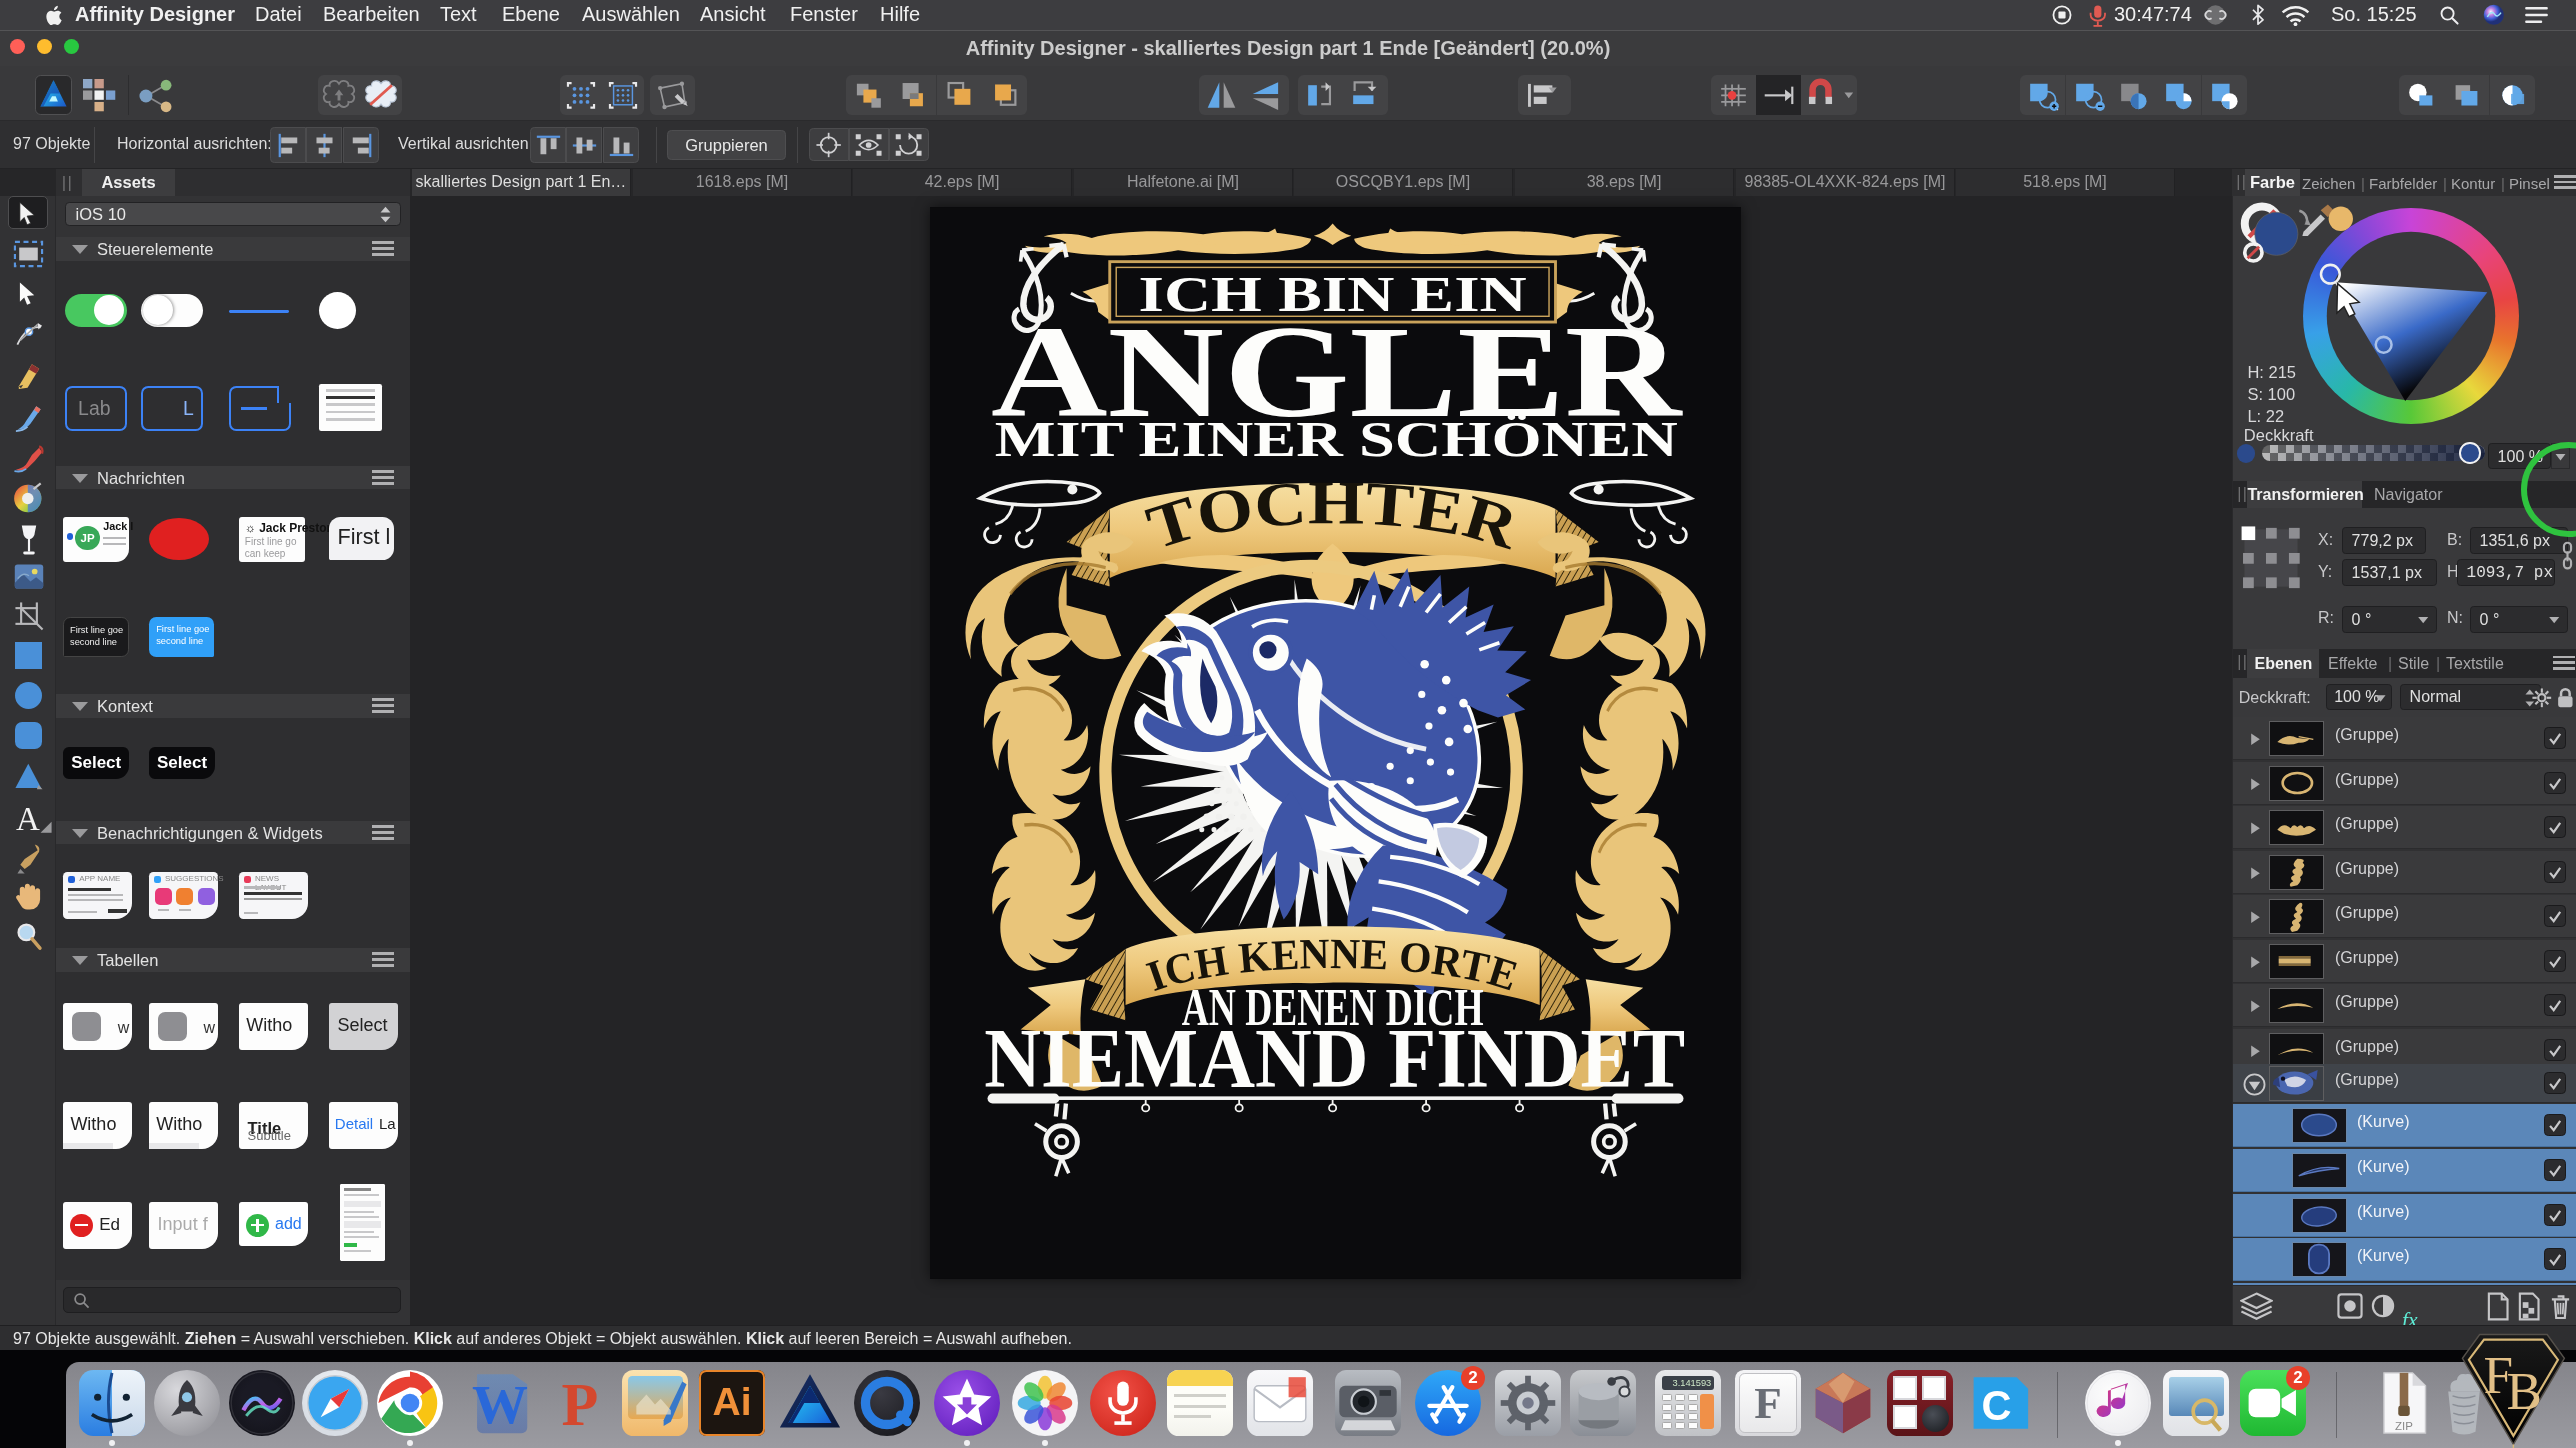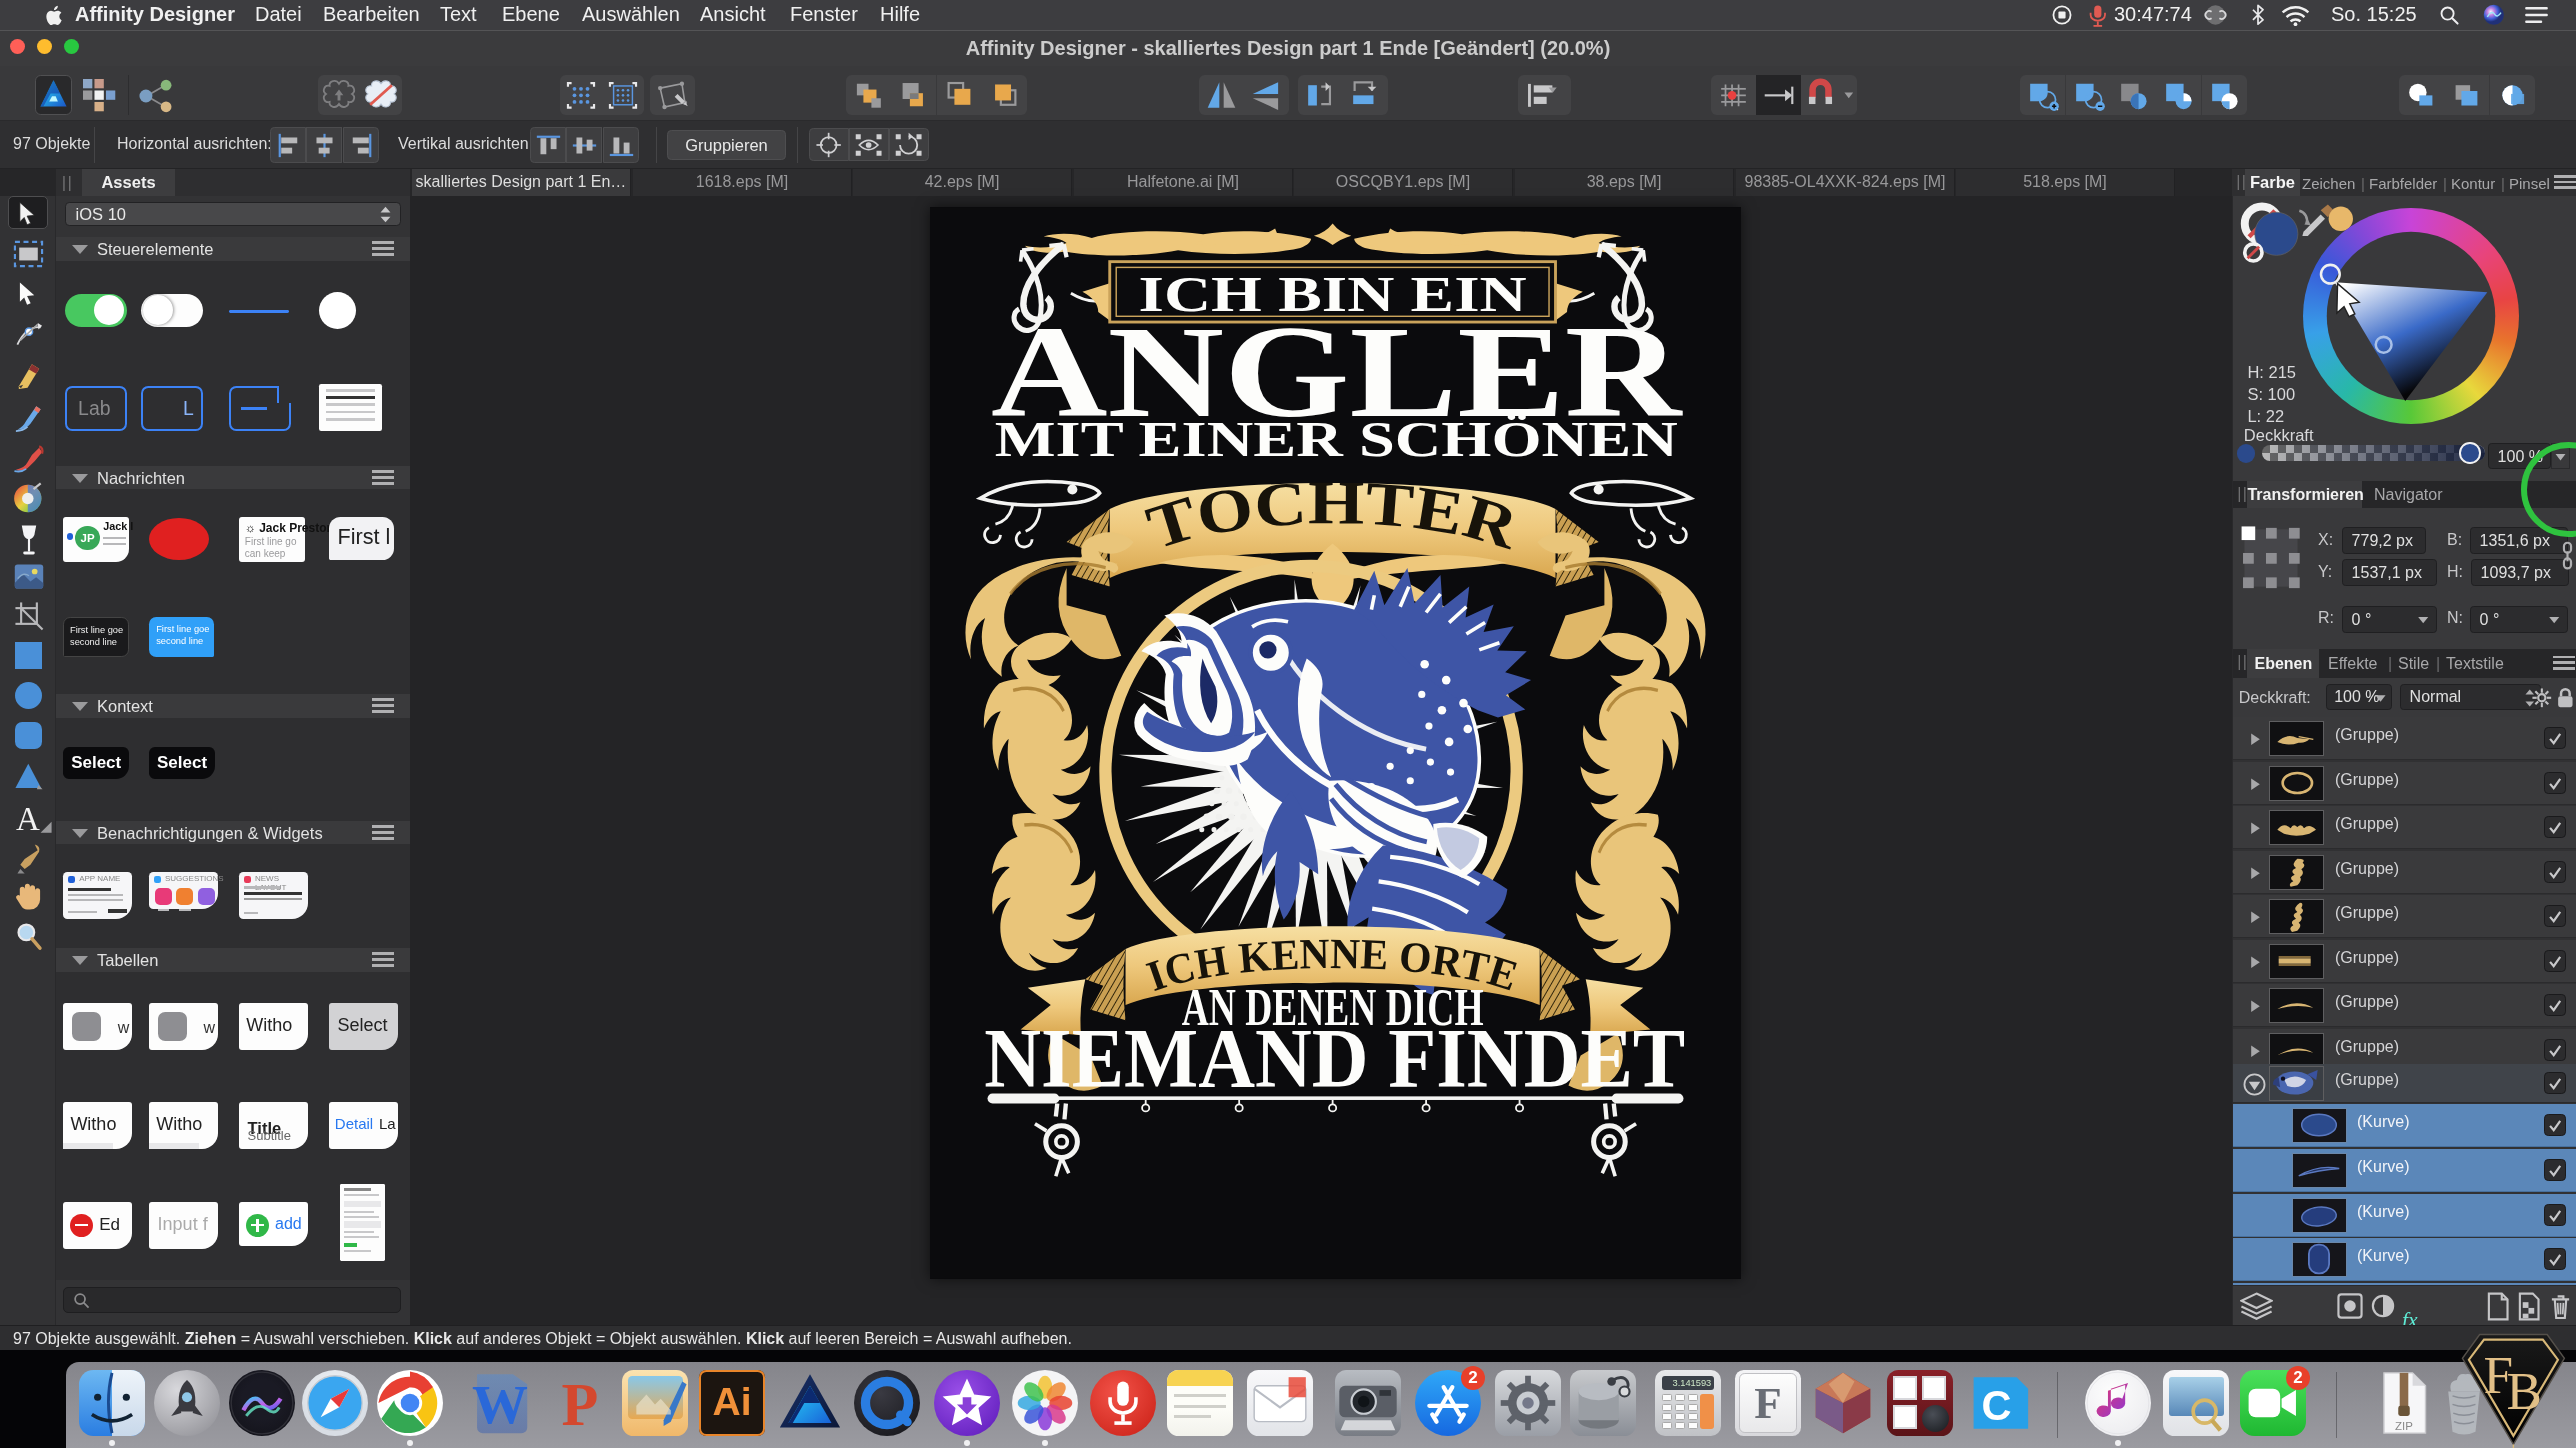--- a/index.html
+++ b/index.html
@@ -656,21 +656,21 @@
   <div class="abs" style="left:0;top:648px;width:354px;height:104px;background:#2e2e30;"></div>
   <div class="abs" style="left:7.2px;top:676px;width:69px;height:47px;background:#f6f6f8;border-radius:4.3px 4.3px 16px 4.3px;">
     <div style="position:absolute;left:5px;top:4.3px;width:7.2px;height:7.2px;background:#2060d8;border-radius:2.2px;"></div>
       <span style="position:absolute;left:16px;top:2.2px;font-size:8px;color:#888;">APP NAME</span>
     <div style="position:absolute;left:5px;top:16px;width:43px;height:2.9px;background:#333;"></div>
     <div style="position:absolute;left:5px;top:22px;width:55px;height:2.2px;background:#b8b8ba;"></div>
       <div style="position:absolute;left:5px;top:27px;width:55px;height:2.2px;background:#b8b8ba;"></div>
     <div style="position:absolute;left:5px;top:39px;width:29px;height:2.2px;background:#b8b8ba;"></div>
       <div style="position:absolute;left:45px;top:37px;width:18.7px;height:4.3px;background:#333;"></div>
   </div>
-  <div class="abs" style="left:93px;top:676px;width:69px;height:37px;background:#f6f6f8;border-radius:4.3px 4.3px 16px 4.3px;">
+  <div class="abs" style="left:93px;top:676px;width:69px;height:47px;background:#f6f6f8;border-radius:4.3px 4.3px 16px 4.3px;">
     <div style="position:absolute;left:5px;top:4.3px;width:7.2px;height:7.2px;background:#30a0f8;border-radius:2.2px;"></div>
       <span style="position:absolute;left:16px;top:2.2px;font-size:8px;color:#888;">SUGGESTIONS</span>
     <div style="position:absolute;left:5.8px;top:16px;width:17px;height:17px;background:#e83a78;border-radius:5px;"></div>
     <div style="position:absolute;left:27px;top:16px;width:17px;height:17px;background:#f08030;border-radius:5px;"></div>
     <div style="position:absolute;left:49px;top:16px;width:17px;height:17px;background:#9060e0;border-radius:5px;"></div>
     <div style="position:absolute;left:8.6px;top:37px;width:11.5px;height:2.2px;background:#b8b8ba;"></div>
       <div style="position:absolute;left:30px;top:37px;width:11.5px;height:2.2px;background:#b8b8ba;"></div>
   </div>
   <div class="abs" style="left:183px;top:676px;width:69px;height:47px;background:#f6f6f8;border-radius:4.3px 4.3px 16px 4.3px;">
     <div style="position:absolute;left:5px;top:4.3px;width:7.2px;height:7.2px;background:#e83a58;border-radius:2.2px;"></div>
@@ -1086,21 +1086,21 @@
     </div>
   <div class="abs" style="left:214px;top:335px;color:#c8c8ca;font-size:16px;">B:</div>
   <div class="box abs" style="left:237px;top:331px;width:98px;height:26.6px;">
       <span style="position:absolute;left:8.6px;top:3.6px;">1351,6 px</span>
     </div>
   <div class="abs" style="left:85px;top:367px;color:#c8c8ca;font-size:16px;">Y:</div>
   <div class="box abs" style="left:109px;top:363px;width:95px;height:26.6px;padding-left:20px;">
       <span style="position:absolute;left:8.6px;top:3.6px;">1537,1 px</span>
     </div>
   <div class="abs" style="left:214px;top:367px;color:#c8c8ca;font-size:16px;">H:</div>
-  <div class="box abs" style="left:238px;top:363px;width:98px;height:26.6px;">
+  <div class="box abs" style="left:224px;top:363px;width:98px;height:26.6px;font-family:Liberation Mono, monospace;">
       <span style="position:absolute;left:8.6px;top:3.6px;">1093,7 px</span>
     </div>
   <svg class="abs" style="left:328px;top:341px;" width="13" height="40" viewBox="0 0 18 56">
       <g fill="none" stroke="#b0b0b2" stroke-width="3">
         <rect x="4" y="8" width="10" height="14" rx="5"></rect>
         <rect x="4" y="30" width="10" height="14" rx="5"></rect>
         <line x1="9" y1="20" x2="9" y2="34"></line>
       </g>
     </svg>
   <div class="abs" style="left:85px;top:413px;color:#c8c8ca;font-size:16px;">R:</div>

